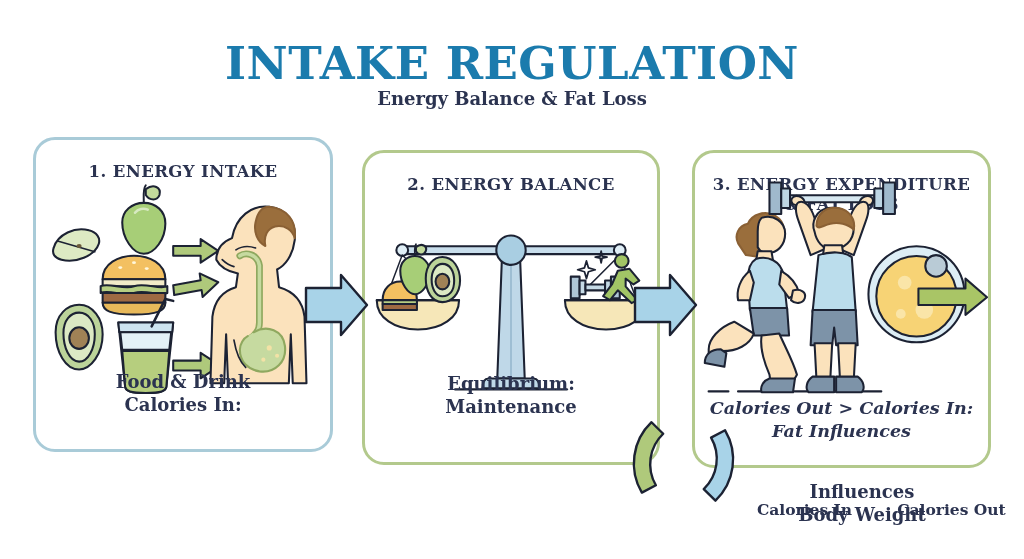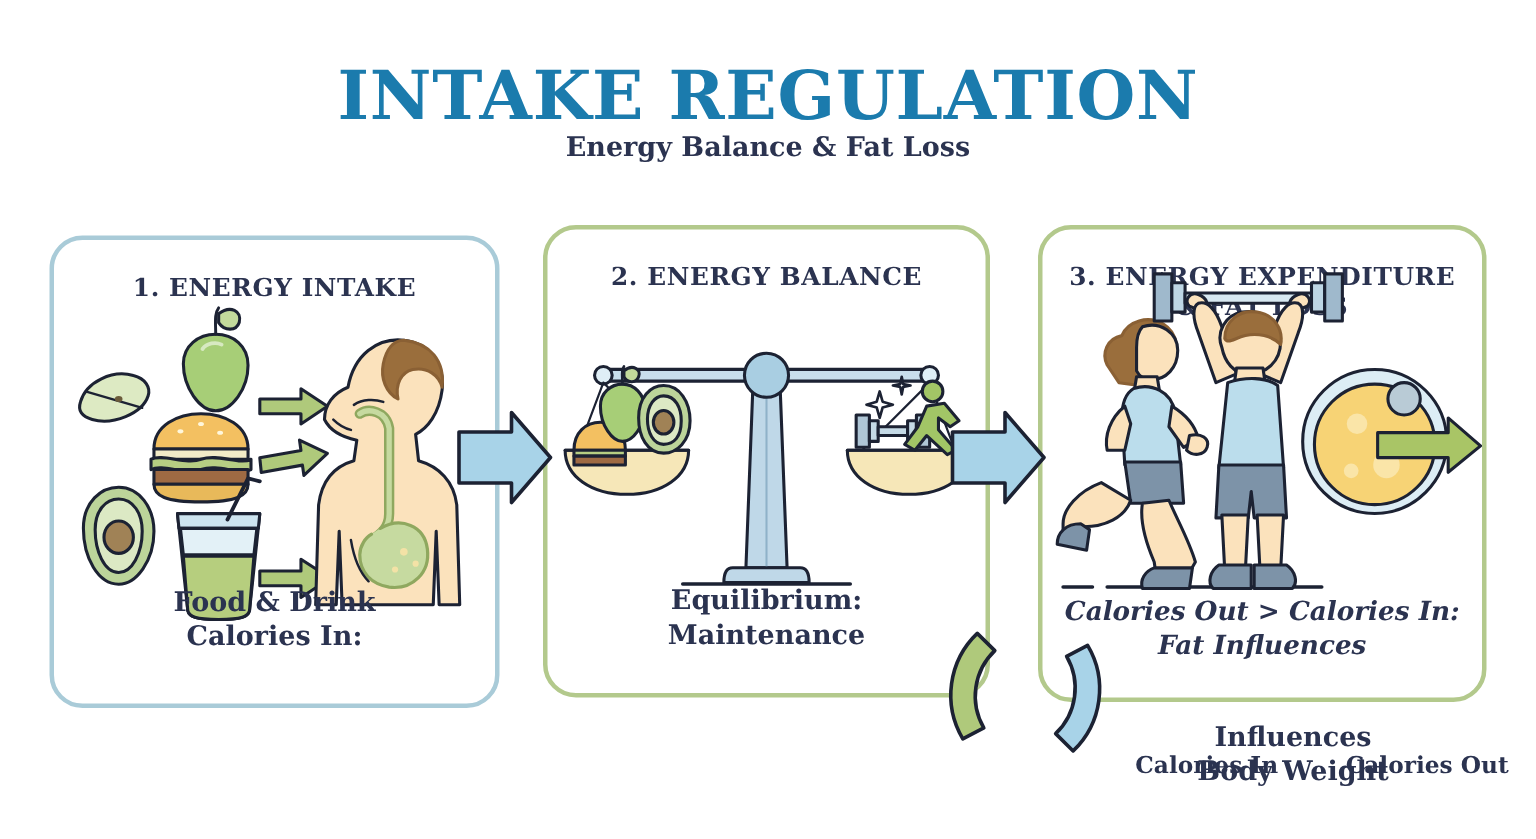--- a/index.html
+++ b/index.html
@@ -30,21 +30,21 @@
   }
 
   
   .panel {
     position: absolute;
     background: #fff;
     border-radius: 22px;
     border: 3px solid #A9CBD8;
   }
   .panel.green { border-color: #B3C98C; }
-  #panel1 { left: 33px;  top: 157px; width: 300px; height: 315px; }
+  #panel1 { left: 33px;  top: 137px; width: 300px; height: 315px; }
   #panel2 { left: 362px; top: 150px; width: 298px; height: 315px; }
   #panel3 { left: 692px; top: 150px; width: 299px; height: 318px; }
 
   .panel-title {
     position: absolute; left: 0; top: 22px; width: 100%;
     text-align: center;
     font-weight: bold;
     font-size: 16.5px;
     letter-spacing: 0.4px;
     line-height: 20px;
@@ -52,21 +52,21 @@
   }
   .panel-caption {
     position: absolute; left: 0; width: 100%;
     text-align: center;
     font-weight: bold;
     font-size: 18px;
     line-height: 23px;
     color: #2B3350;
   }
   #cap1 { bottom: 33px; }
-  #cap2 { bottom: 27px; }
+  #cap2 { bottom: 44px; }
   #cap3 { bottom: 22px; font-size: 17.5px; font-style: italic; }
 
   .art { position: absolute; left: 0; top: 0; width: 100%; height: 100%; }
 
   
   .overlay { position: absolute; left: 0; top: 0; width: 1024px; height: 559px; pointer-events: none; }
 
   .influences {
     position: absolute; left: 757px; top: 480px; width: 210px;
     text-align: center;

